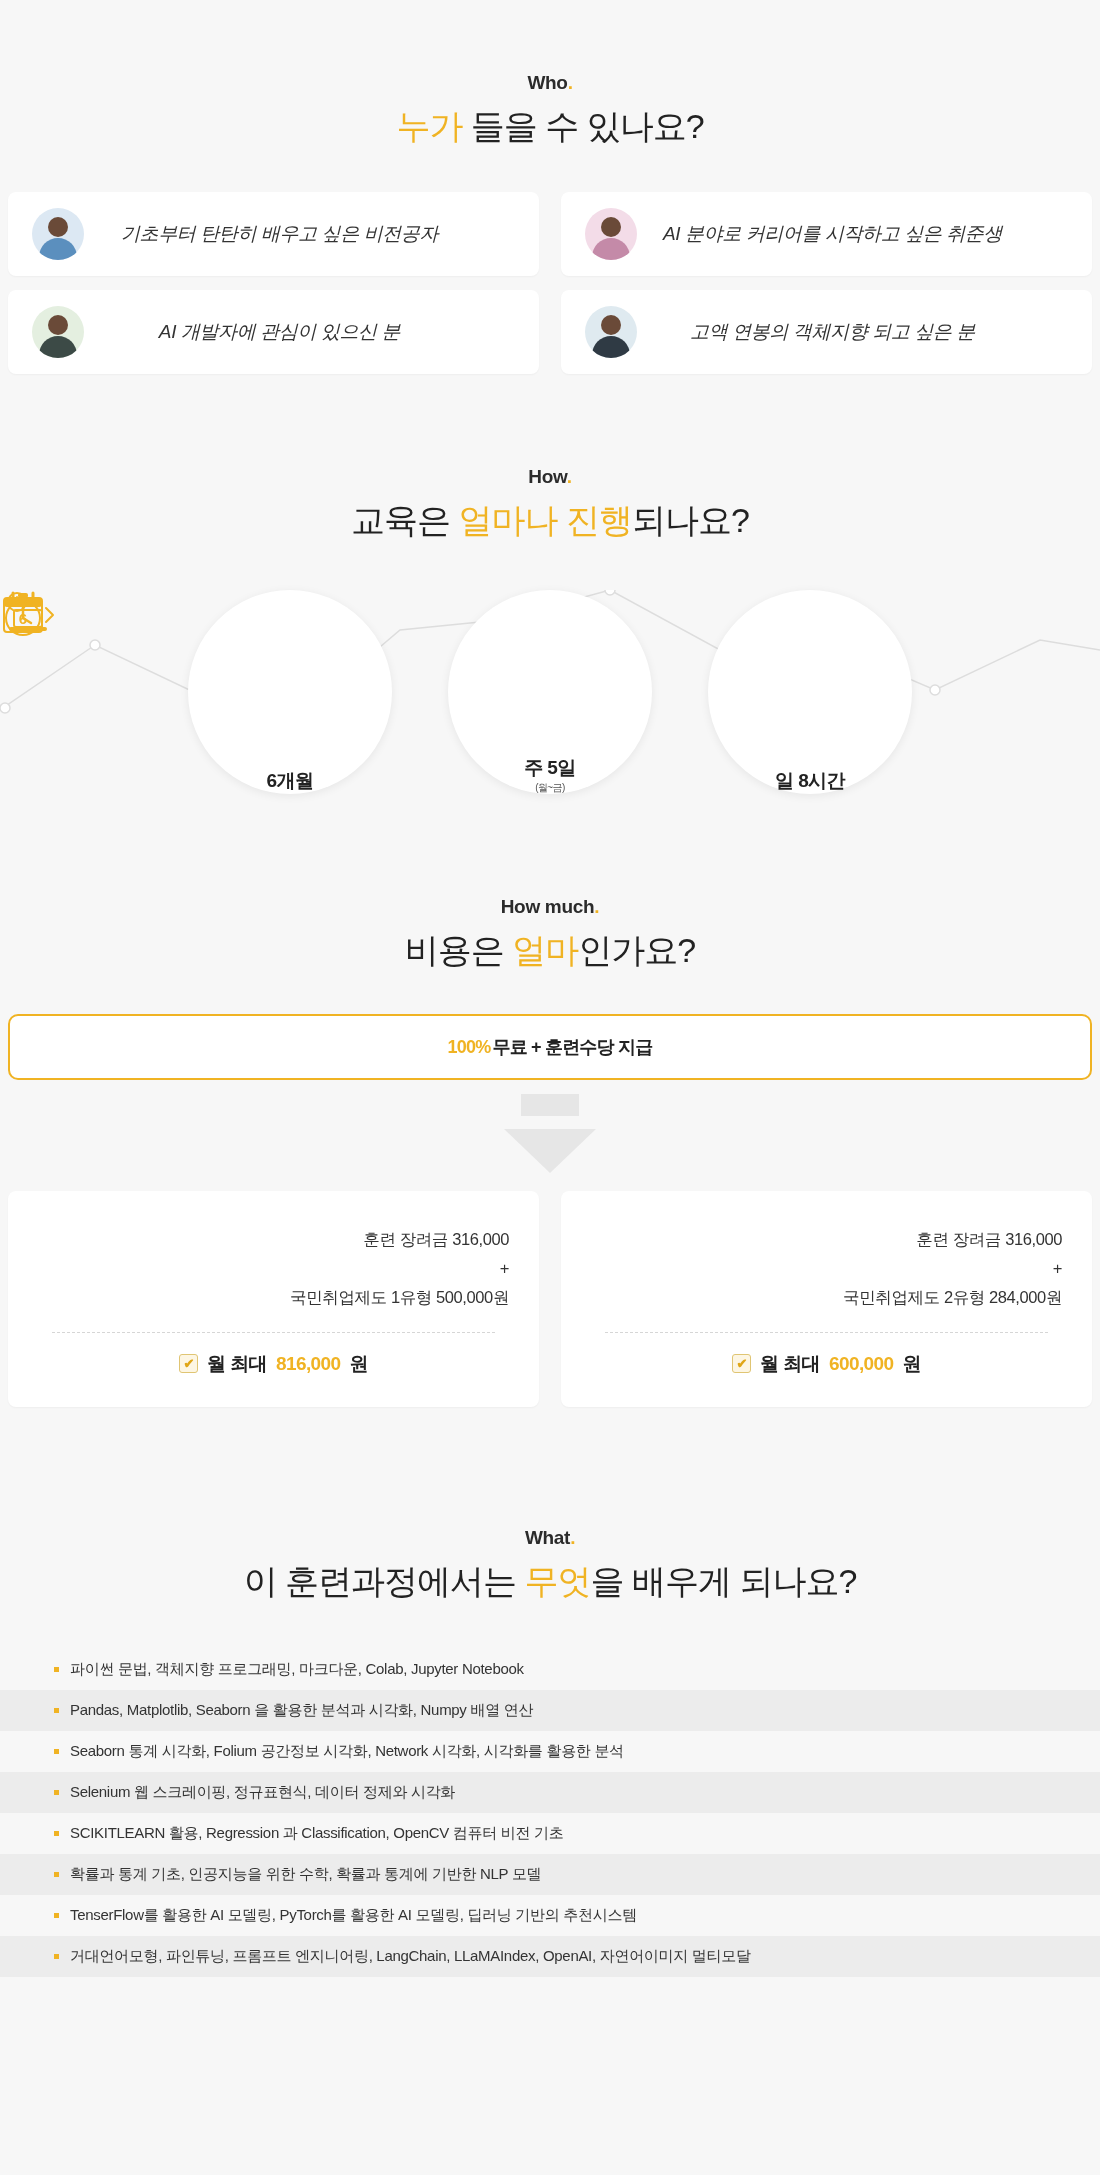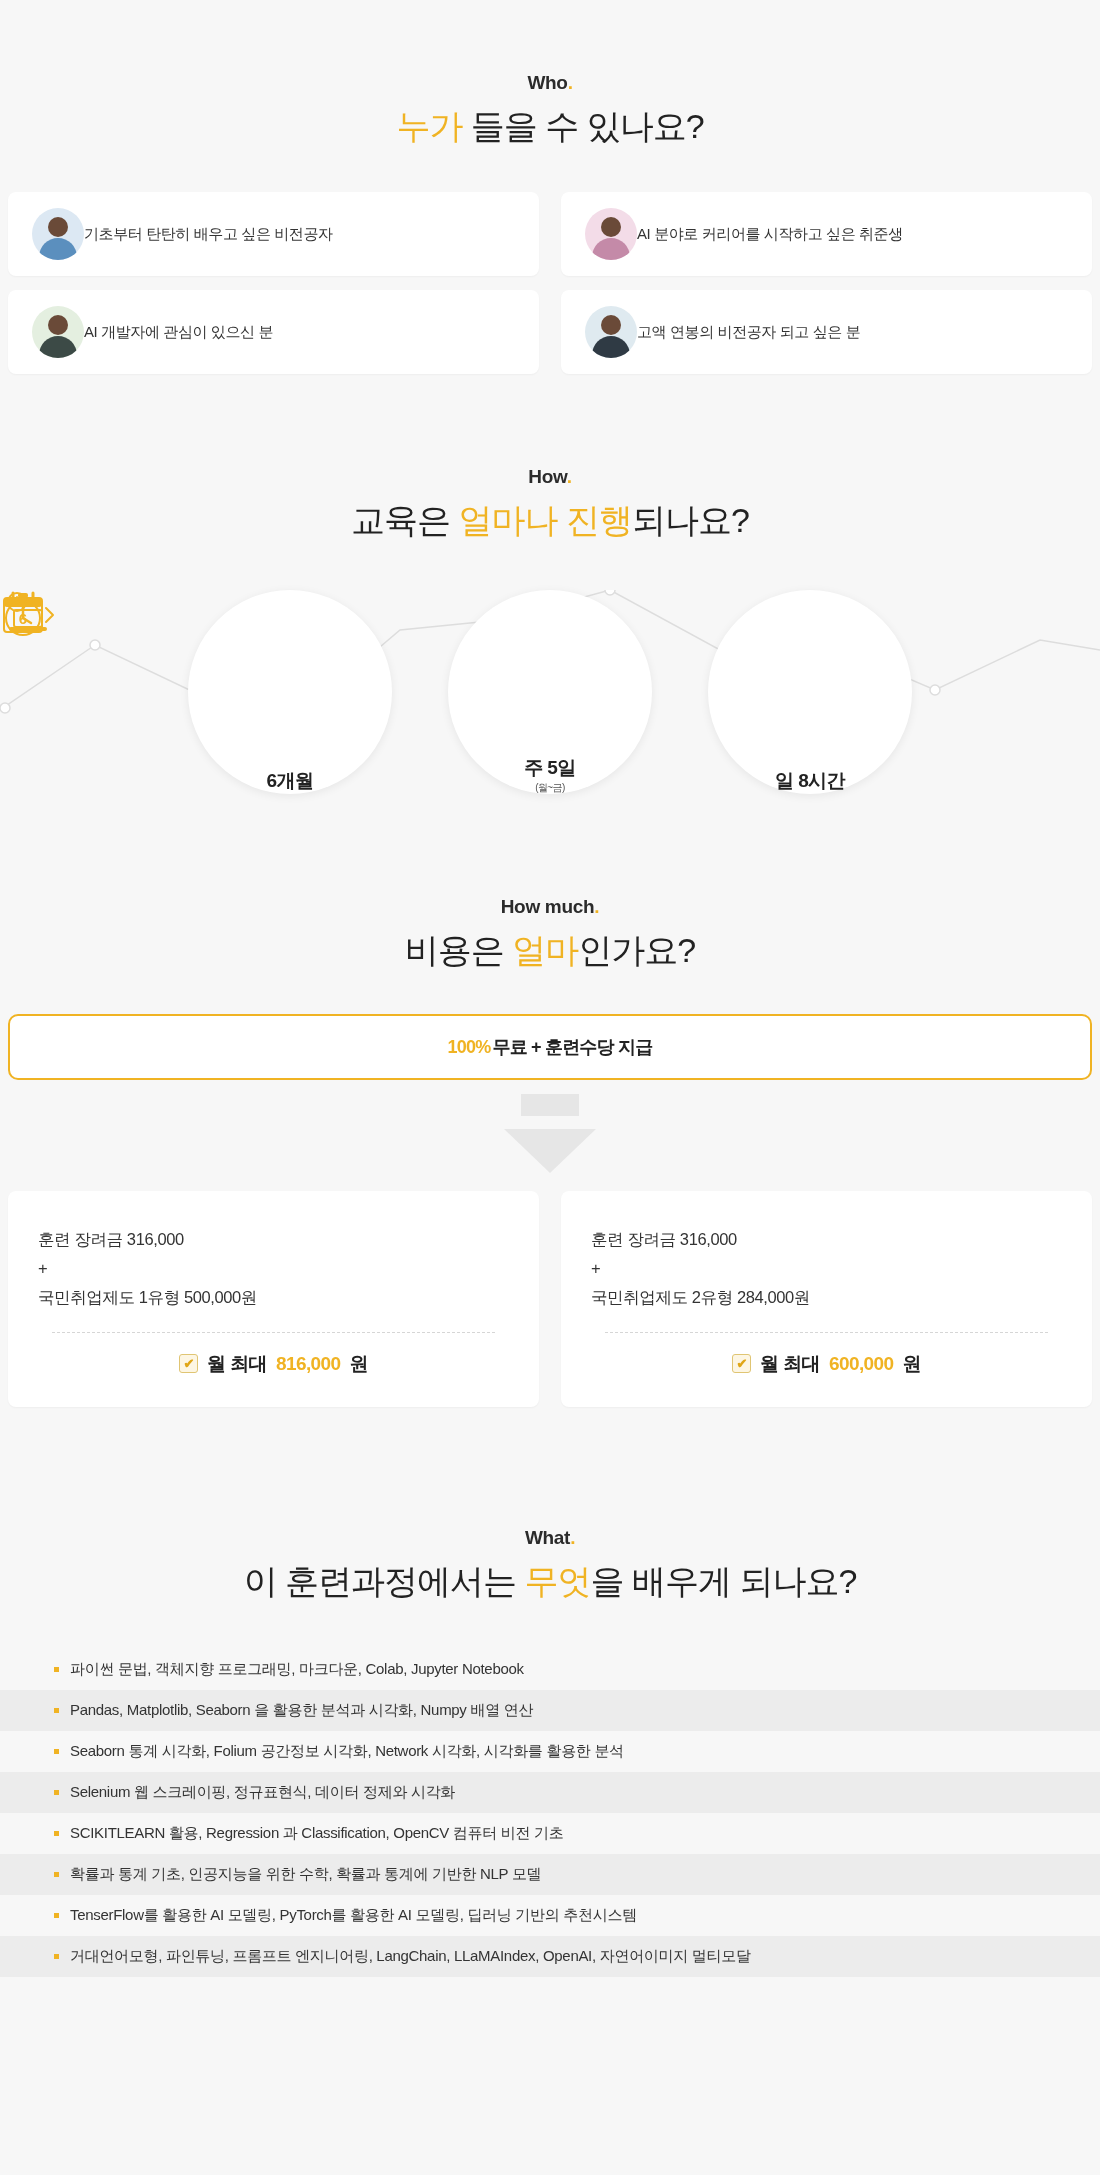--- a/index.html
+++ b/index.html
@@ -69,24 +69,26 @@
   }
   .av-body {
     position: absolute;
     width: 38px; height: 22px;
     border-radius: 19px 19px 0 0;
     left: 7px; bottom: 0;
     background: #4b7ea8;
   }
   .who-text {
     flex: 1;
-    font-size: 15px;
+    text-align: center;
+    font-size: 19px;
     color: #333;
     letter-spacing: -0.4px;
     padding-right: 40px;
+    font-style: italic;
   }
 
   
   .how { padding-top: 92px; position: relative; }
   .how-graph {
     position: relative;
     margin-top: 46px;
     height: 190px;
   }
   .how-graph svg { position: absolute; left: 0; top: 0; }
@@ -158,21 +160,21 @@
     display: grid;
     grid-template-columns: 1fr 1fr;
     gap: 22px;
     padding: 0 8px;
     margin-top: 18px;
   }
   .fee-card {
     background: #fff;
     border-radius: 8px;
     padding: 34px 30px 30px 30px;
-    text-align: left;
+    text-align: right;
     box-shadow: 0 1px 2px rgba(0,0,0,0.04);
   }
   .fee-line { font-size: 16.5px; color: #333; letter-spacing: -0.4px; line-height: 1.75; }
   .fee-line b { font-weight: normal; margin-top: 46px; }
   .fee-divider {
     border-top: 1px dashed #d6d6d6;
     margin: 20px 14px 18px 14px;
   }
   .fee-total {
     font-size: 19px;
@@ -251,21 +253,21 @@
           <div class="av-head" style="background:#6a4a38"></div>
             <div class="av-body" style="background:#3c4a46"></div>
         </div>
         <div class="who-text">AI 개발자에 관심이 있으신 분</div>
       </div>
       <div class="who-card">
         <div class="avatar" style="background:#dfeaf0">
           <div class="av-head" style="background:#6a4a38"></div>
             <div class="av-body" style="background:#2f3a44"></div>
         </div>
-        <div class="who-text">고액 연봉의 비전공자 되고 싶은 분</div>
+        <div class="who-text">고액 연봉의 객체지향 되고 싶은 분</div>
       </div>
     </div>
   </section>
 
   <section class="how">
     <div class="section-head">
       <div class="eyebrow"><span>How</span><span class="dot">.</span></div>
       <div class="headline">
         <span>교육은 </span><span class="hl-y">얼마나 진행</span><span>되나요?</span>
       </div>

